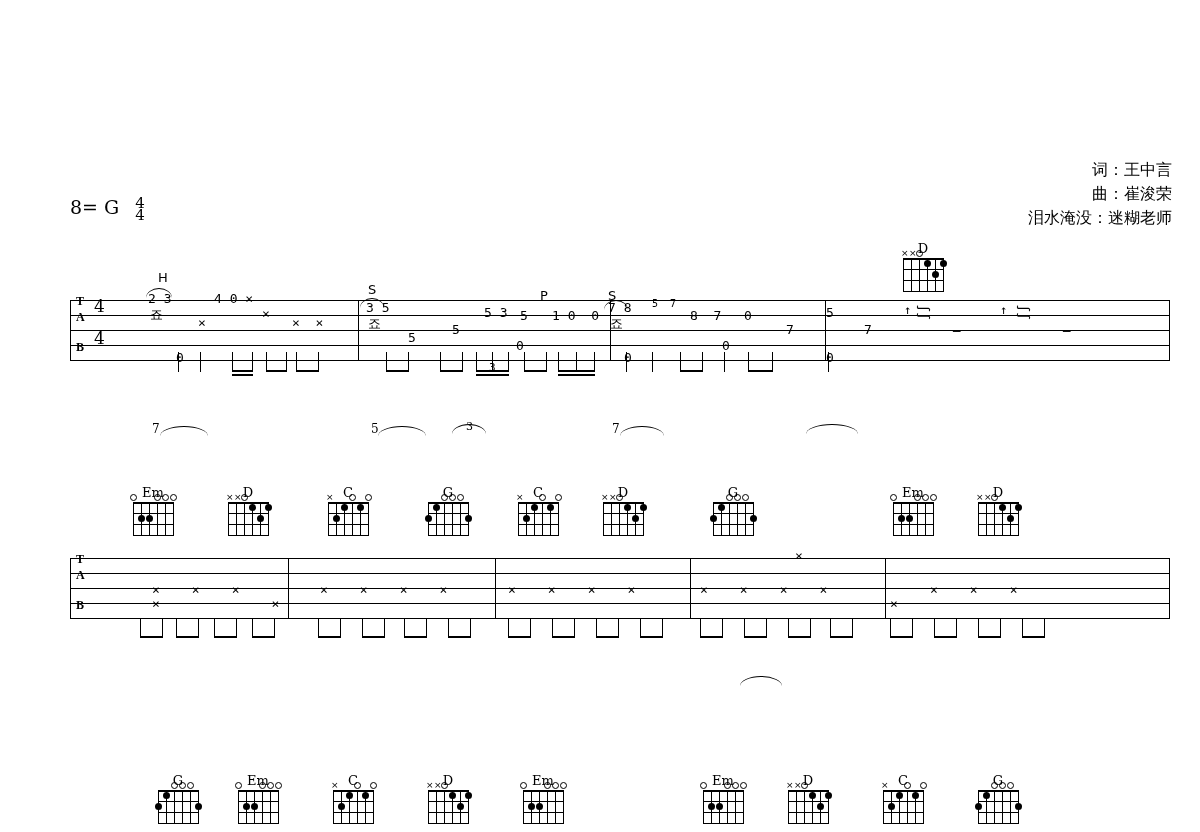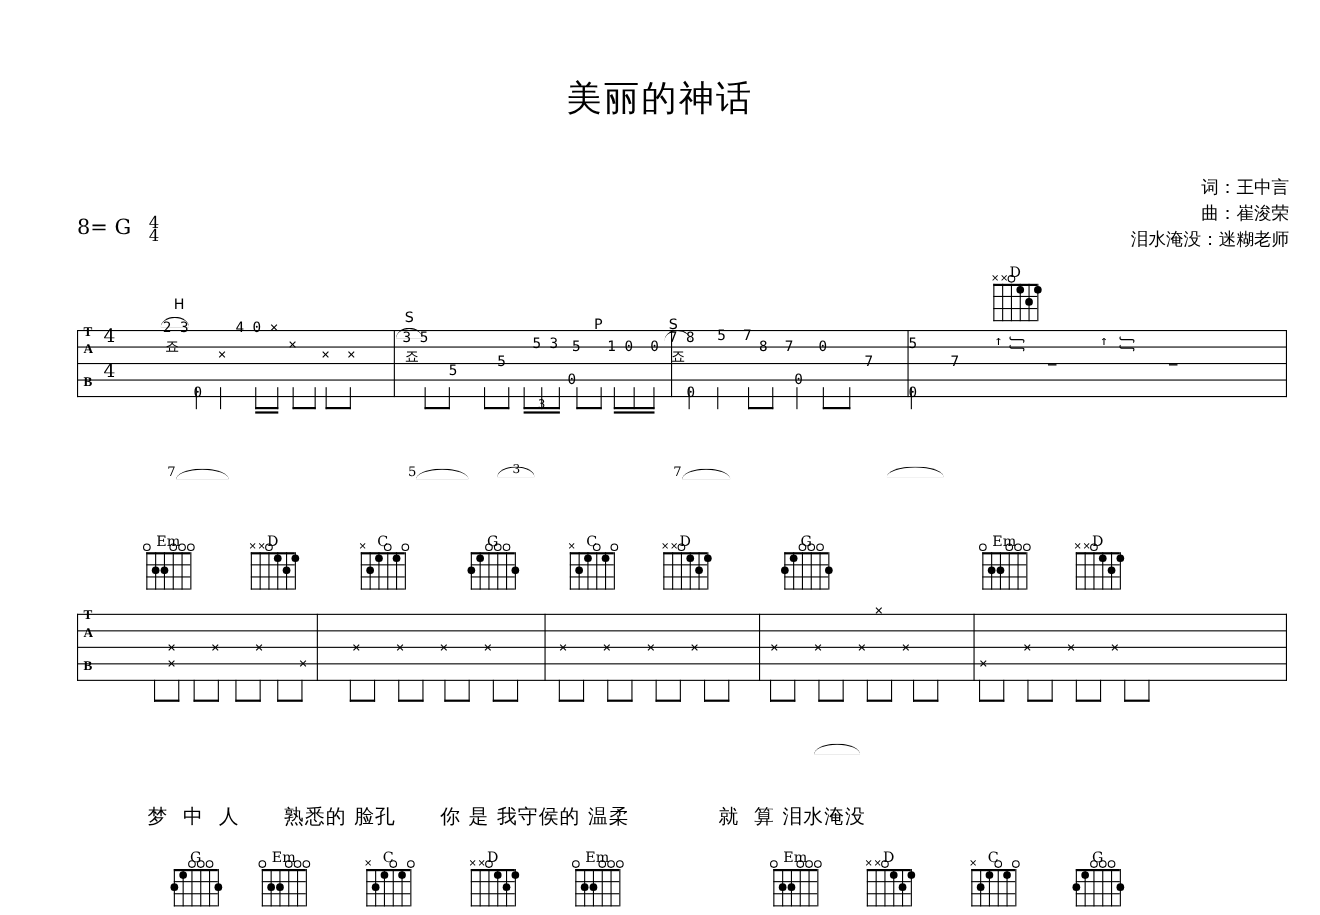--- a/index.html
+++ b/index.html
@@ -59,21 +59,20 @@
   .melody{position:absolute;font-family:"DejaVu Serif", serif;font-size:23px;white-space:pre;}
   .lyric{position:absolute;font-family:"DejaVu Sans", sans-serif;font-size:18px;white-space:pre;}
 
   .slur{position:absolute;border-top:1.3px solid #000;border-radius:50%/100% 100% 0 0;height:9px;}
 </style>
 </head>
 <body>
 
 <div class="sheet">
 
-  <div class="title">美丽的神话</div>
 
   <div class="credits">
     <div>词：王中言</div>
     <div>曲：崔浚荣</div>
     <div>泪水淹没：迷糊老师</div>
   </div>
 
   <div class="keysig">
     <span>8= G</span>
     <span class="frac">
@@ -120,21 +119,21 @@
   <div class="t mono" style="left:368px;top:315px;font-size:13px;">죠</div>
   <div class="t mono" style="left:408px;top:330px;font-size:13px;">5</div>
   <div class="t mono" style="left:452px;top:322px;font-size:13px;">5</div>
   <div class="t mono" style="left:484px;top:305px;font-size:13px;">5 3</div>
   <div class="t mono" style="left:520px;top:308px;font-size:13px;">5</div>
   <div class="t mono" style="left:516px;top:338px;font-size:13px;">0</div>
   <div class="t mono" style="left:489px;top:361px;font-size:11px;">3</div>
   <div class="t mono" style="left:552px;top:308px;font-size:13px;">1 0  0</div>
   <div class="t mono" style="left:608px;top:300px;font-size:13px;">7 8</div>
   <div class="t mono" style="left:610px;top:315px;font-size:13px;">죠</div>
-  <div class="t mono" style="left:652px;top:298px;font-size:13px;">5  7</div>
+  <div class="t mono" style="left:652px;top:298px;font-size:10px;">5  7</div>
   <div class="t mono" style="left:624px;top:350px;font-size:13px;">0</div>
   <div class="t mono" style="left:690px;top:308px;font-size:13px;">8  7</div>
   <div class="t mono" style="left:744px;top:308px;font-size:13px;">0</div>
   <div class="t mono" style="left:722px;top:338px;font-size:13px;">0</div>
   <div class="t mono" style="left:786px;top:322px;font-size:13px;">7</div>
   <div class="t mono" style="left:826px;top:305px;font-size:13px;">5</div>
   <div class="t mono" style="left:826px;top:350px;font-size:13px;">0</div>
   <div class="t mono" style="left:864px;top:322px;font-size:13px;">7</div>
   <div class="t mono" style="left:952px;top:322px;font-size:15px;">−</div>
   <div class="t mono" style="left:1062px;top:322px;font-size:15px;">−</div>
@@ -487,21 +486,20 @@
   <div class="stem" style="left:934px;top:618px;height:20px"></div>
   <div class="stem" style="left:956px;top:618px;height:20px"></div>
   <div class="beam" style="left:934px;top:636px;width:23px"></div>
   <div class="stem" style="left:978px;top:618px;height:20px"></div>
   <div class="stem" style="left:1000px;top:618px;height:20px"></div>
   <div class="beam" style="left:978px;top:636px;width:23px"></div>
   <div class="stem" style="left:1022px;top:618px;height:20px"></div>
   <div class="stem" style="left:1044px;top:618px;height:20px"></div>
   <div class="beam" style="left:1022px;top:636px;width:23px"></div>
 
-  <div class="lyric" style="left:134px;top:730px;letter-spacing:1px;">梦  中  人      熟悉的 脸孔      你 是 我守侯的 温柔            就  算 泪水淹没</div>
   <div class="slur" style="left:740px;top:676px;width:42px;"></div>
 
   <div class="chord" style="left:155px;top:790px;">
     <div class="cname">G</div>
     <div class="grid">
       <div class="h nut" style="top:0"></div>
         <div class="h" style="top:11px"></div>
       <div class="h" style="top:22px"></div>
         <div class="h" style="top:33px"></div>
       <div class="v" style="left:0"></div>

